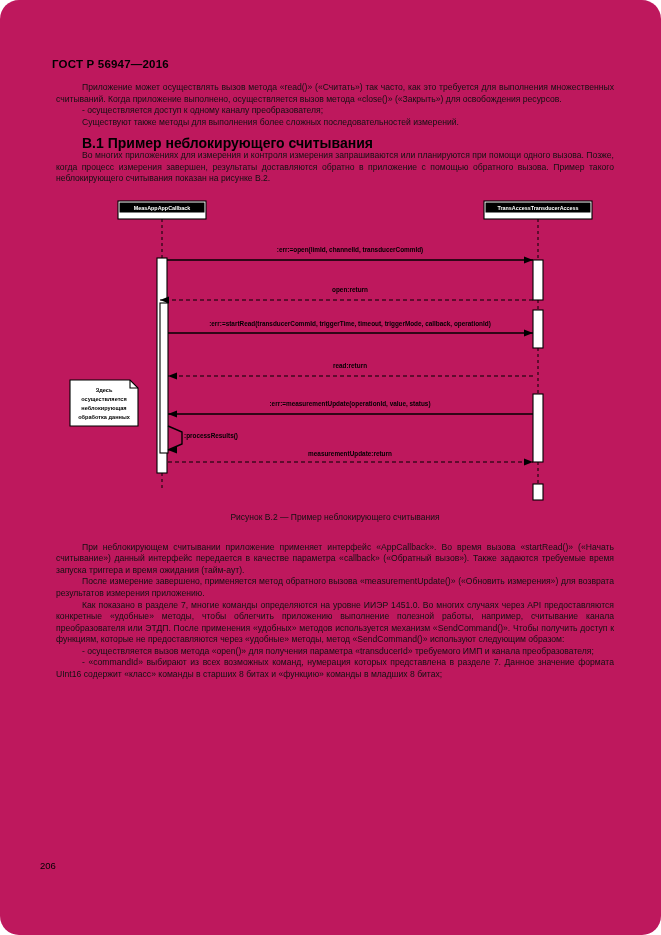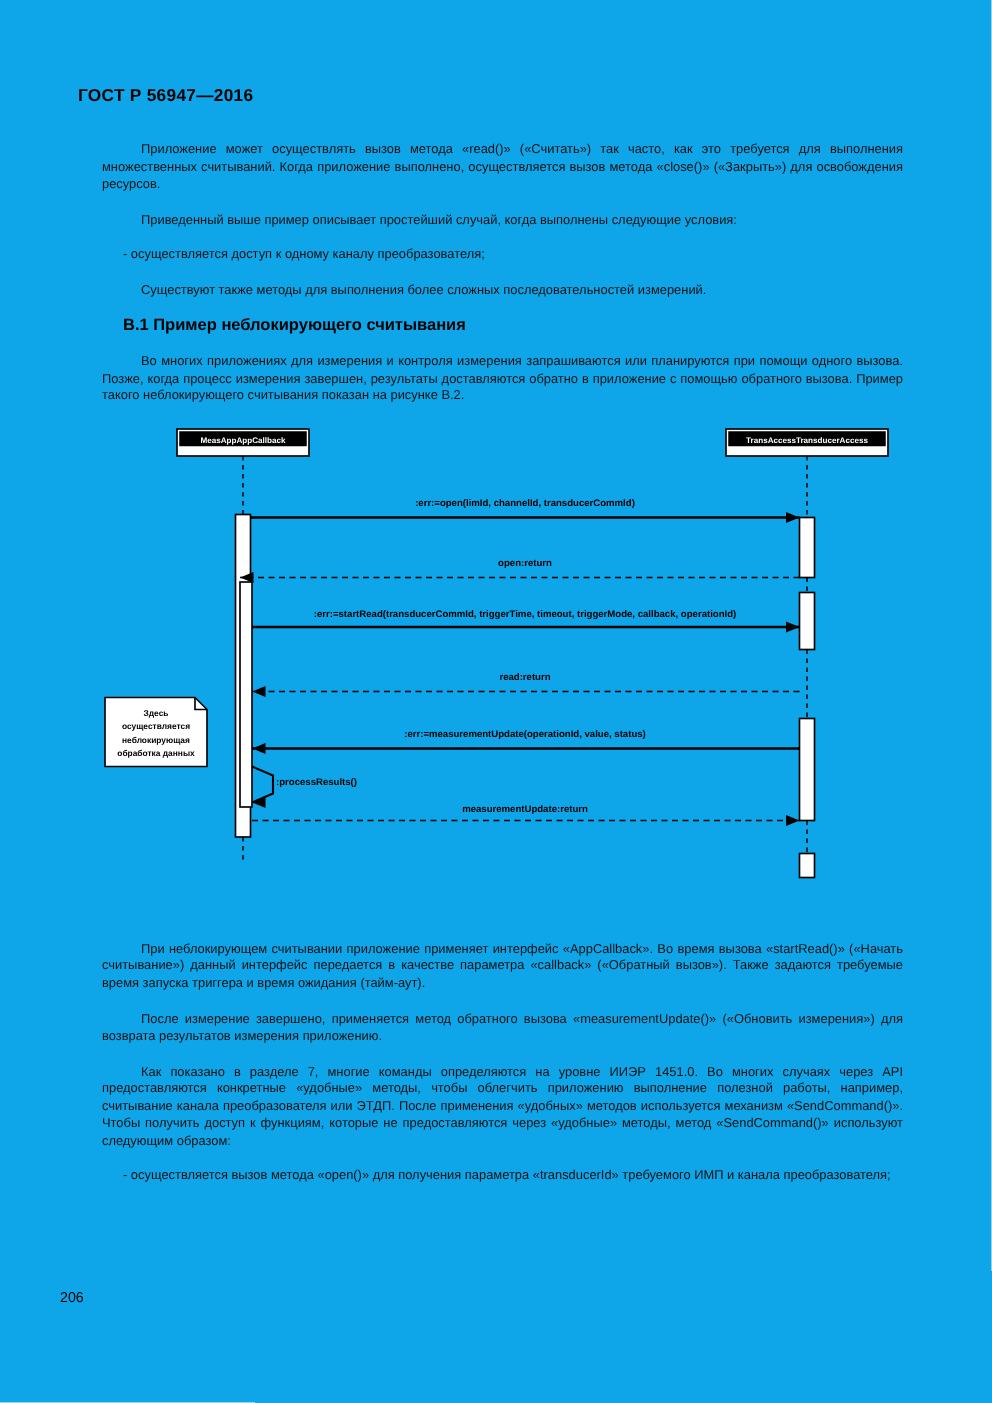--- a/index.html
+++ b/index.html
@@ -7,22 +7,23 @@
     padding: 0;
     background: #ffffff;
   }
   body {
     font-family: "Liberation Sans", sans-serif;
   }
   .page {
     position: relative;
     width: 661px;
     height: 935px;
-    background: #0ea5e9;
+    background: #be185d;
     overflow: hidden;
+    border-radius: 19px;
   }
   .sheet {
     position: absolute;
     left: 40px;
     top: 30px;
     width: 581px;
     height: 850px;
   }
   .header {
     font-size: 11.5px;
@@ -32,40 +33,40 @@
     padding-left: 12px;
     padding-top: 28px;
   }
   .body-col {
     position: absolute;
     left: 16px;
     top: 52px;
     width: 558px;
   }
   p.para {
-    margin: 12px;
+    margin: 0;
     font-size: 8.6px;
     line-height: 11.55px;
     text-align: justify;
     color: #111;
     text-indent: 26px;
     -webkit-hyphens: manual;
     hyphens: manual;
   }
   p.dash {
     margin: 0;
     font-size: 8.6px;
     line-height: 11.55px;
     text-align: justify;
     color: #111;
     text-indent: 26px;
   }
   h4.sec {
     margin: 9px 0 1px 0;
-    font-size: 11px;
+    font-size: 14px;
     font-weight: bold;
     line-height: 12px;
     color: #000;
     text-indent: 26px;
   }
   .figure-wrap {
     position: relative;
     margin-top: 13px;
     width: 558px;
     height: 330px;
@@ -112,21 +113,20 @@
 
   <div class="sheet">
 
     <div class="header">
       <span>ГОСТ Р 56947—2016</span>
     </div>
 
     <div class="body-col">
 
       <p class="para">Приложение может осуществлять вызов метода «read()» («Считать») так часто, как это требуется для выполнения множественных считываний. Когда приложение выполнено, осуществляется вызов метода «close()» («Закрыть») для освобождения ресурсов.</p>
-      <p class="para">Приведенный выше пример описывает простейший случай, когда выполнены следующие условия:</p>
       <p class="dash">- осуществляется доступ к одному каналу преобразователя;</p>
       <p class="para">Существуют также методы для выполнения более сложных последовательностей измерений.</p>
 
       <h4 class="sec">В.1 Пример неблокирующего считывания</h4>
       <p class="para">Во многих приложениях для измерения и контроля измерения запрашиваются или планируются при помощи одного вызова. Позже, когда процесс измерения завершен, результаты доставляются обратно в приложение с помощью обратного вызова. Пример такого неблокирующего считывания показан на рисунке В.2.</p>
 
       <div class="figure-wrap">
         <svg class="seq" width="558" height="312" viewBox="0 0 558 312">
 
           <g class="lifeline-box">
@@ -191,28 +191,30 @@
           <polygon points="112,252 121,248.4 121,255.6" fill="#000"></polygon>
 
           <text class="msg-label" x="294" y="258" text-anchor="middle">measurementUpdate:return</text>
           <line x1="112" y1="264" x2="477" y2="264" stroke="#000" stroke-width="1" stroke-dasharray="4,3"></line>
           <polygon points="477,264 468,260.4 468,267.6" fill="#000"></polygon>
 
           <rect x="477" y="286" width="10" height="16" fill="#ffffff" stroke="#000" stroke-width="1.1"></rect>
 
         </svg>
 
+        <div class="caption">Рисунок В.2 — Пример неблокирующего считывания</div>
       </div>
 
       <div class="after-fig">
         <p class="para">При неблокирующем считывании приложение применяет интерфейс «AppCallback». Во время вызова «startRead()» («Начать считывание») данный интерфейс передается в качестве параметра «callback» («Обратный вызов»). Также задаются требуемые время запуска триггера и время ожидания (тайм-аут).</p>
         <p class="para">После измерение завершено, применяется метод обратного вызова «measurementUpdate()» («Обновить измерения») для возврата результатов измерения приложению.</p>
 
         <p class="para">Как показано в разделе 7, многие команды определяются на уровне ИИЭР 1451.0. Во многих случаях через API предоставляются конкретные «удобные» методы, чтобы облегчить приложению выполнение полезной работы, например, считывание канала преобразователя или ЭТДП. После применения «удобных» методов используется механизм «SendCommand()». Чтобы получить доступ к функциям, которые не предоставляются через «удобные» методы, метод «SendCommand()» используют следующим образом:</p>
         <p class="dash">- осуществляется вызов метода «open()» для получения параметра «transducerId» требуемого ИМП и канала преобразователя;</p>
+        <p class="dash">- «commandId» выбирают из всех возможных команд, нумерация которых представлена в разделе 7. Данное значение формата UInt16 содержит «класс» команды в старших 8 битах и «функцию» команды в младших 8 битах;</p>
       </div>
 
     </div>
   </div>
 
   <div class="pagenum">206</div>
 
 </div>
 
 </body></html>

